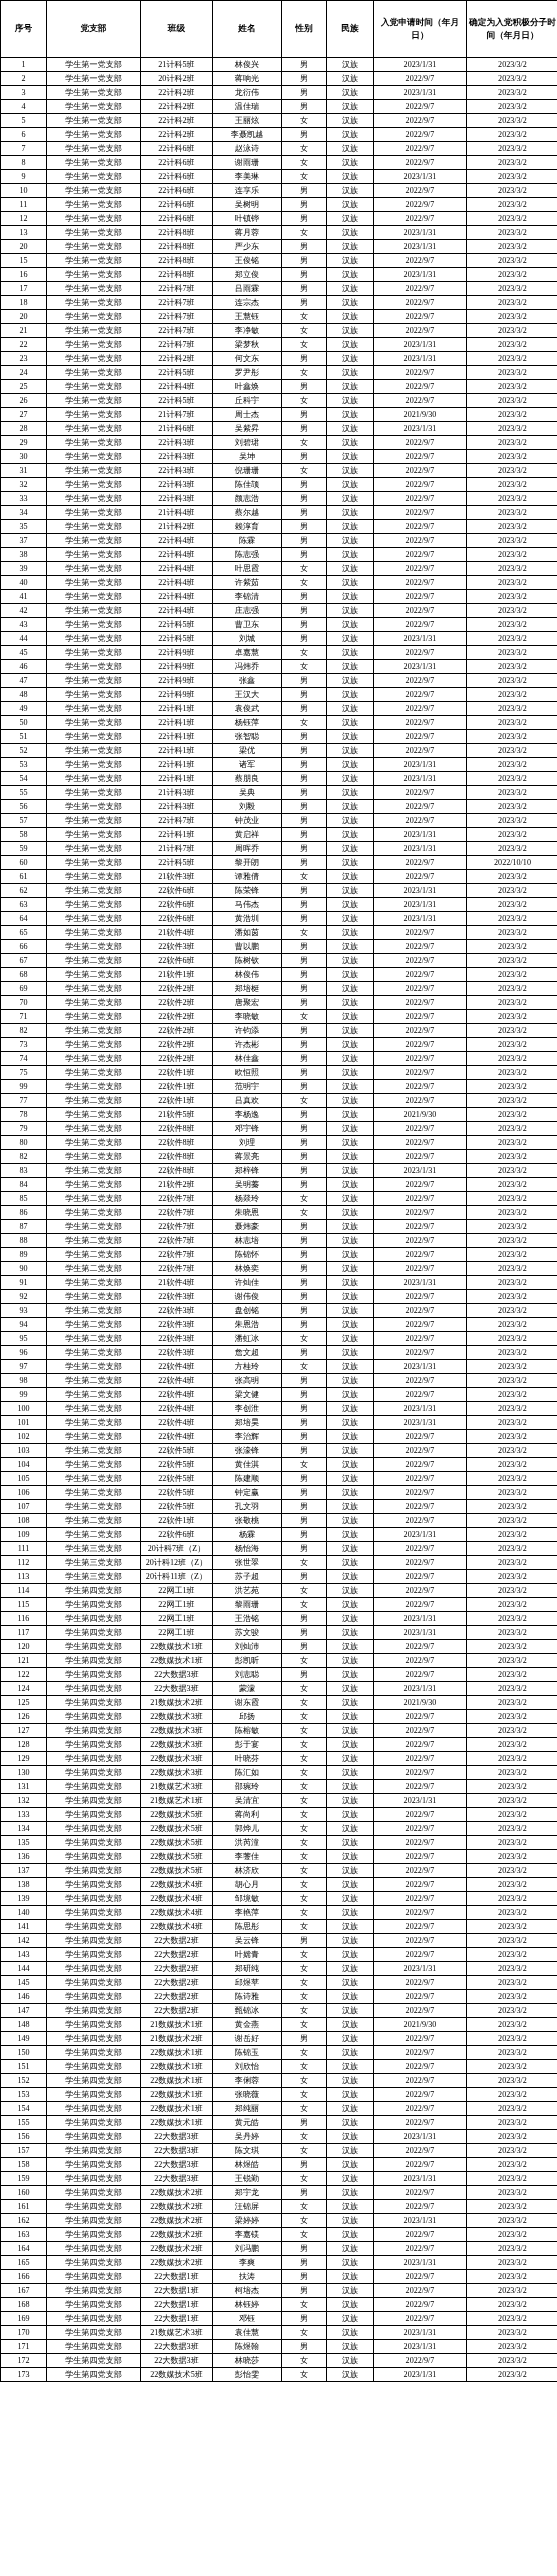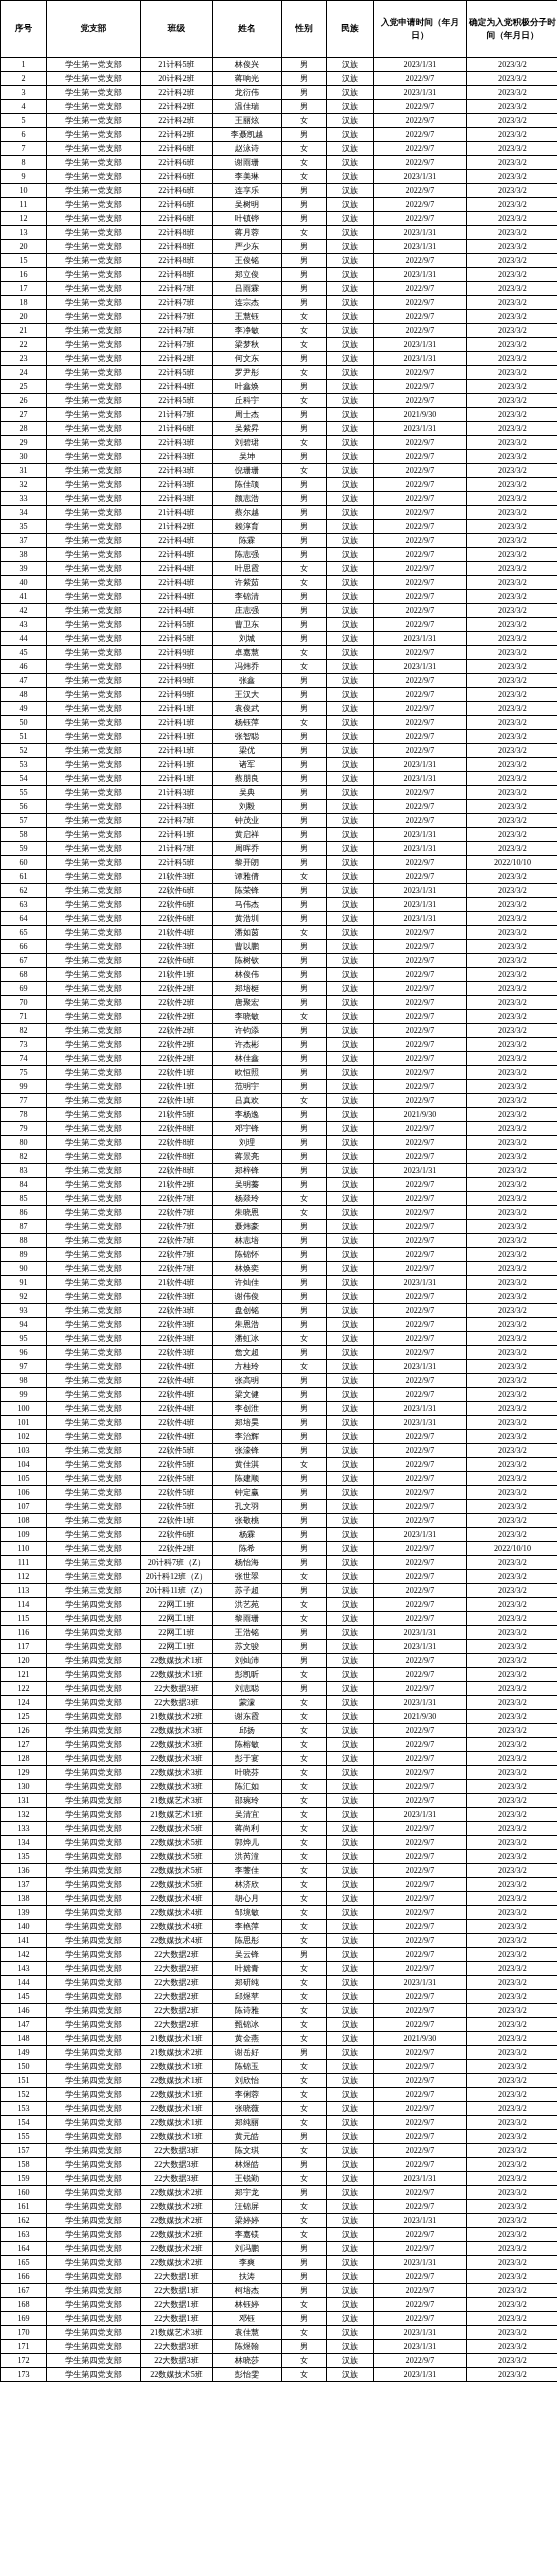--- a/index.html
+++ b/index.html
@@ -1117,30 +1117,20 @@
         <td>109</td>
         <td>学生第二党支部</td>
         <td>22软件6班</td>
         <td>杨霖</td>
         <td>男</td>
         <td>汉族</td>
         <td>2023/1/31</td>
         <td>2023/3/2</td>
       </tr>
       <tr>
-        <td>110</td>
-        <td>学生第二党支部</td>
-        <td>22软件2班</td>
-        <td>陈希</td>
-        <td>男</td>
-        <td>汉族</td>
-        <td>2022/9/7</td>
-        <td>2022/10/10</td>
-      </tr>
-      <tr>
         <td>111</td>
         <td>学生第三党支部</td>
         <td>20计科7班（Z）</td>
         <td>杨怡海</td>
         <td>男</td>
         <td>汉族</td>
         <td>2022/9/7</td>
         <td>2023/3/2</td>
       </tr>
       <tr>
@@ -1544,20 +1534,30 @@
         <td>2023/3/2</td>
       </tr>
       <tr>
         <td>155</td>
         <td>学生第四党支部</td>
         <td>22数媒技术1班</td>
         <td>黄元皓</td>
         <td>男</td>
         <td>汉族</td>
         <td>2022/9/7</td>
+        <td>2023/3/2</td>
+      </tr>
+      <tr>
+        <td>156</td>
+        <td>学生第四党支部</td>
+        <td>22大数据3班</td>
+        <td>吴丹婷</td>
+        <td>女</td>
+        <td>汉族</td>
+        <td>2023/1/31</td>
         <td>2023/3/2</td>
       </tr>
       <tr>
         <td>157</td>
         <td>学生第四党支部</td>
         <td>22大数据3班</td>
         <td>陈文琪</td>
         <td>女</td>
         <td>汉族</td>
         <td>2022/9/7</td>

